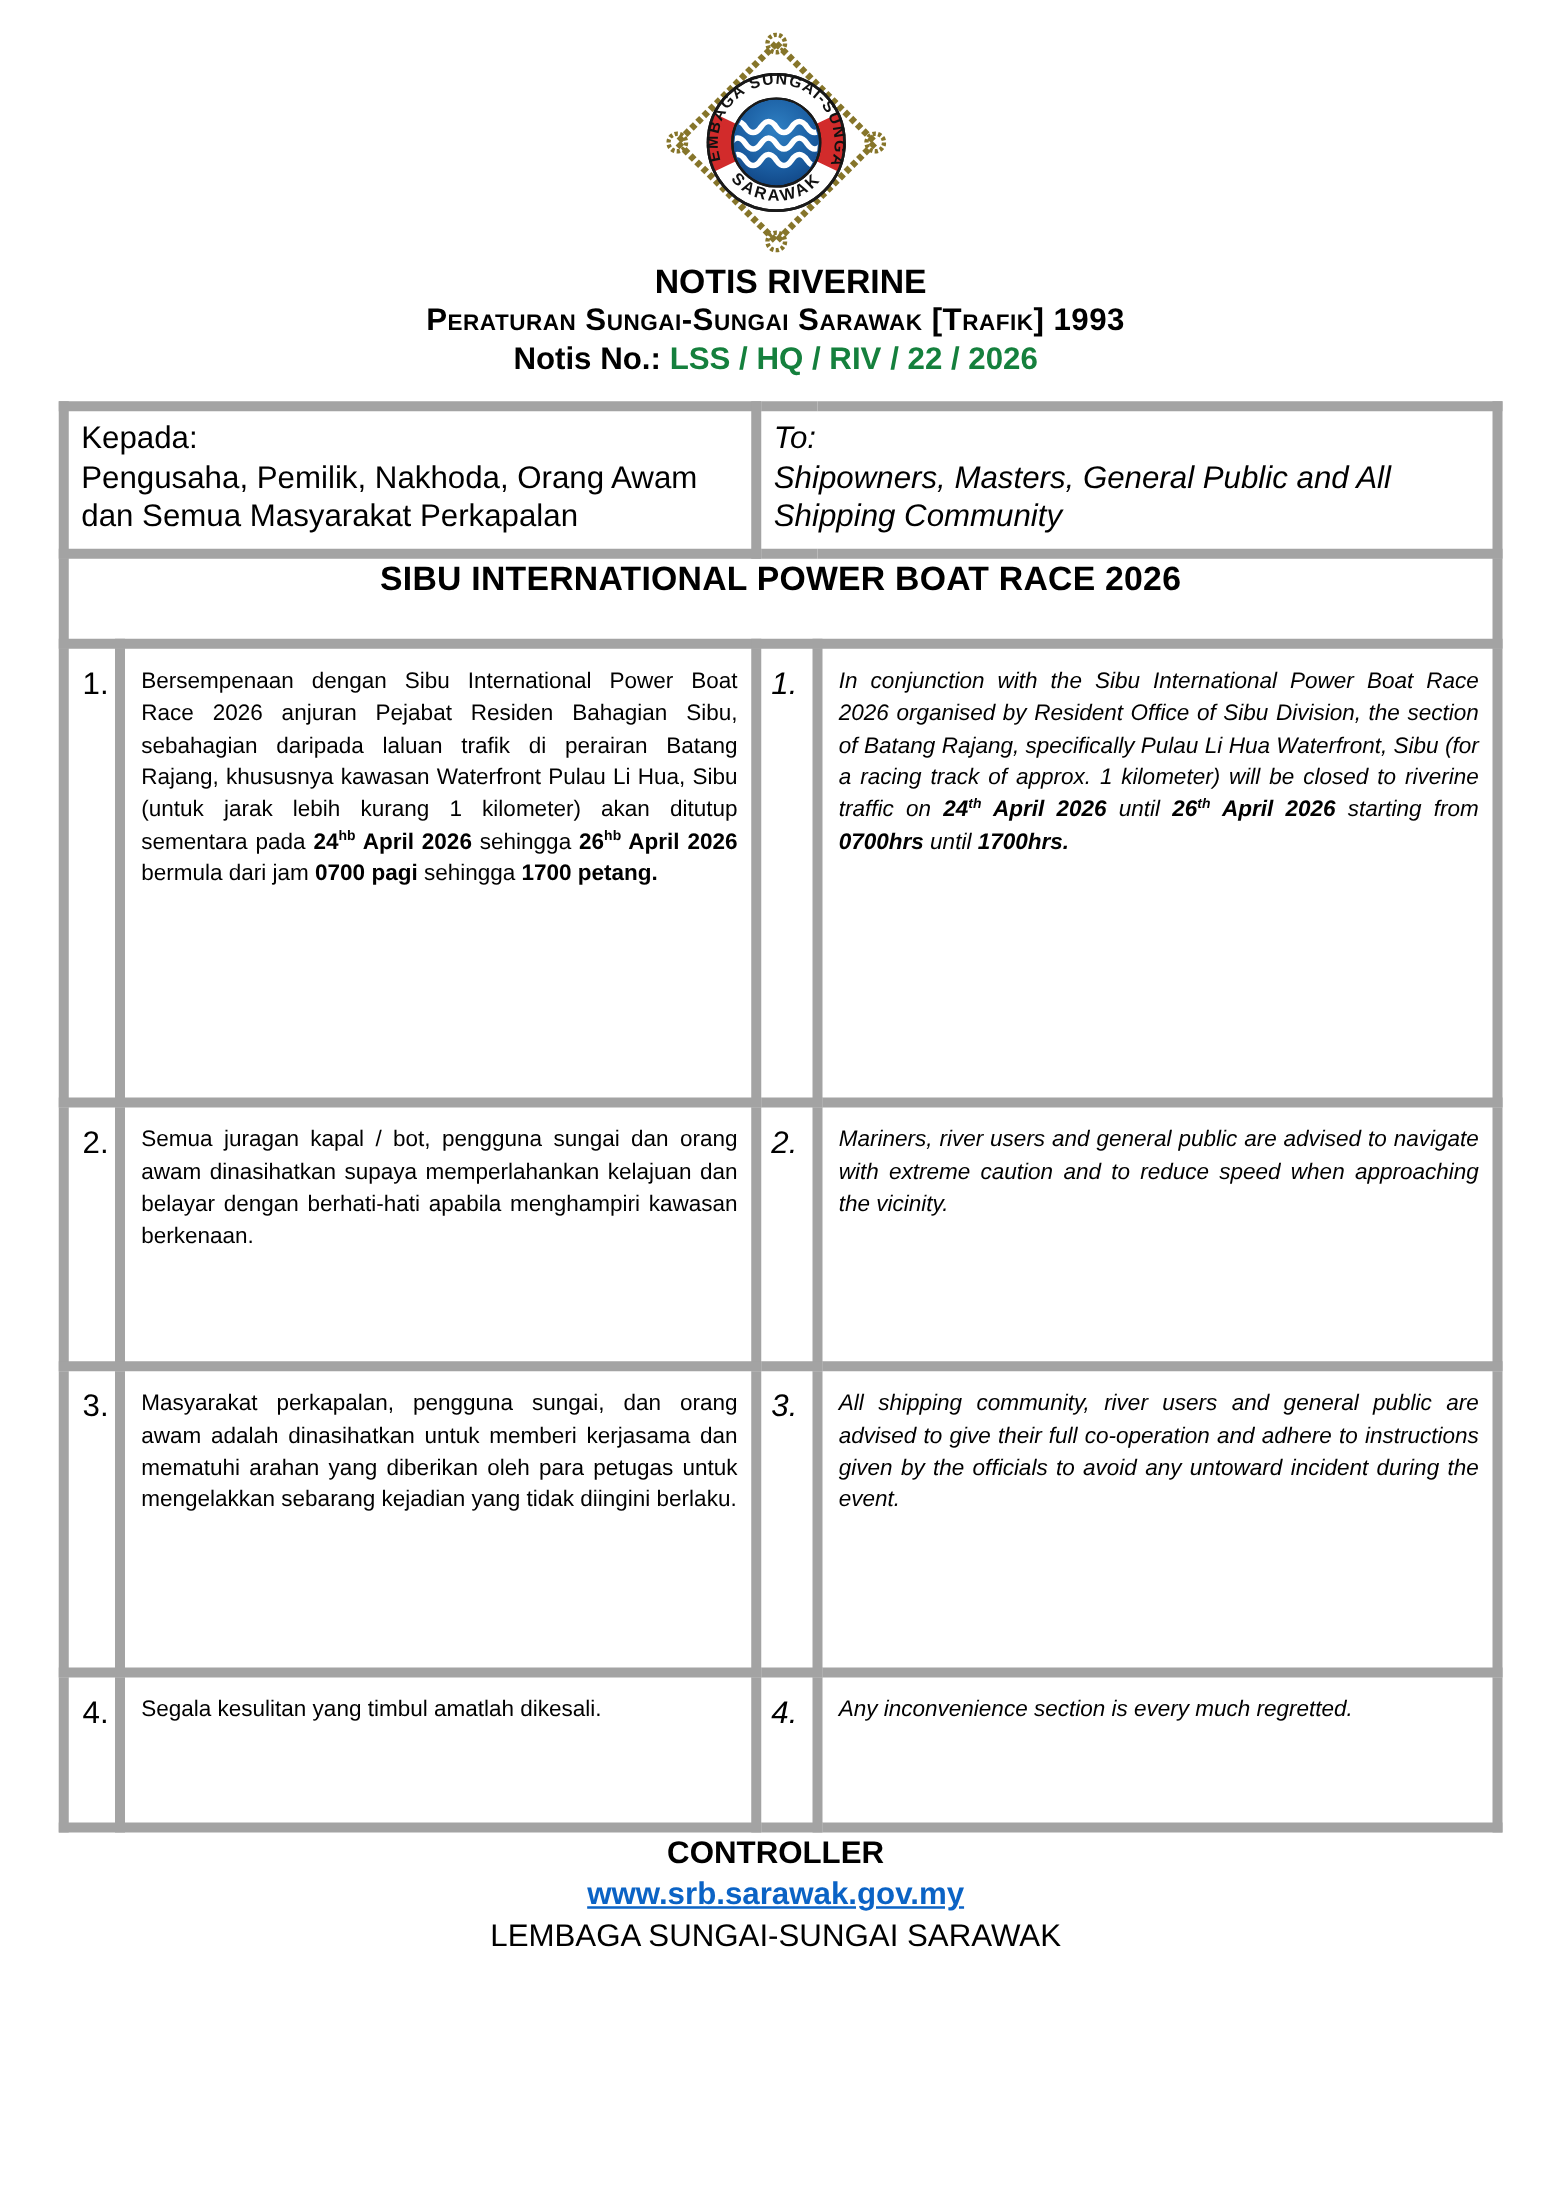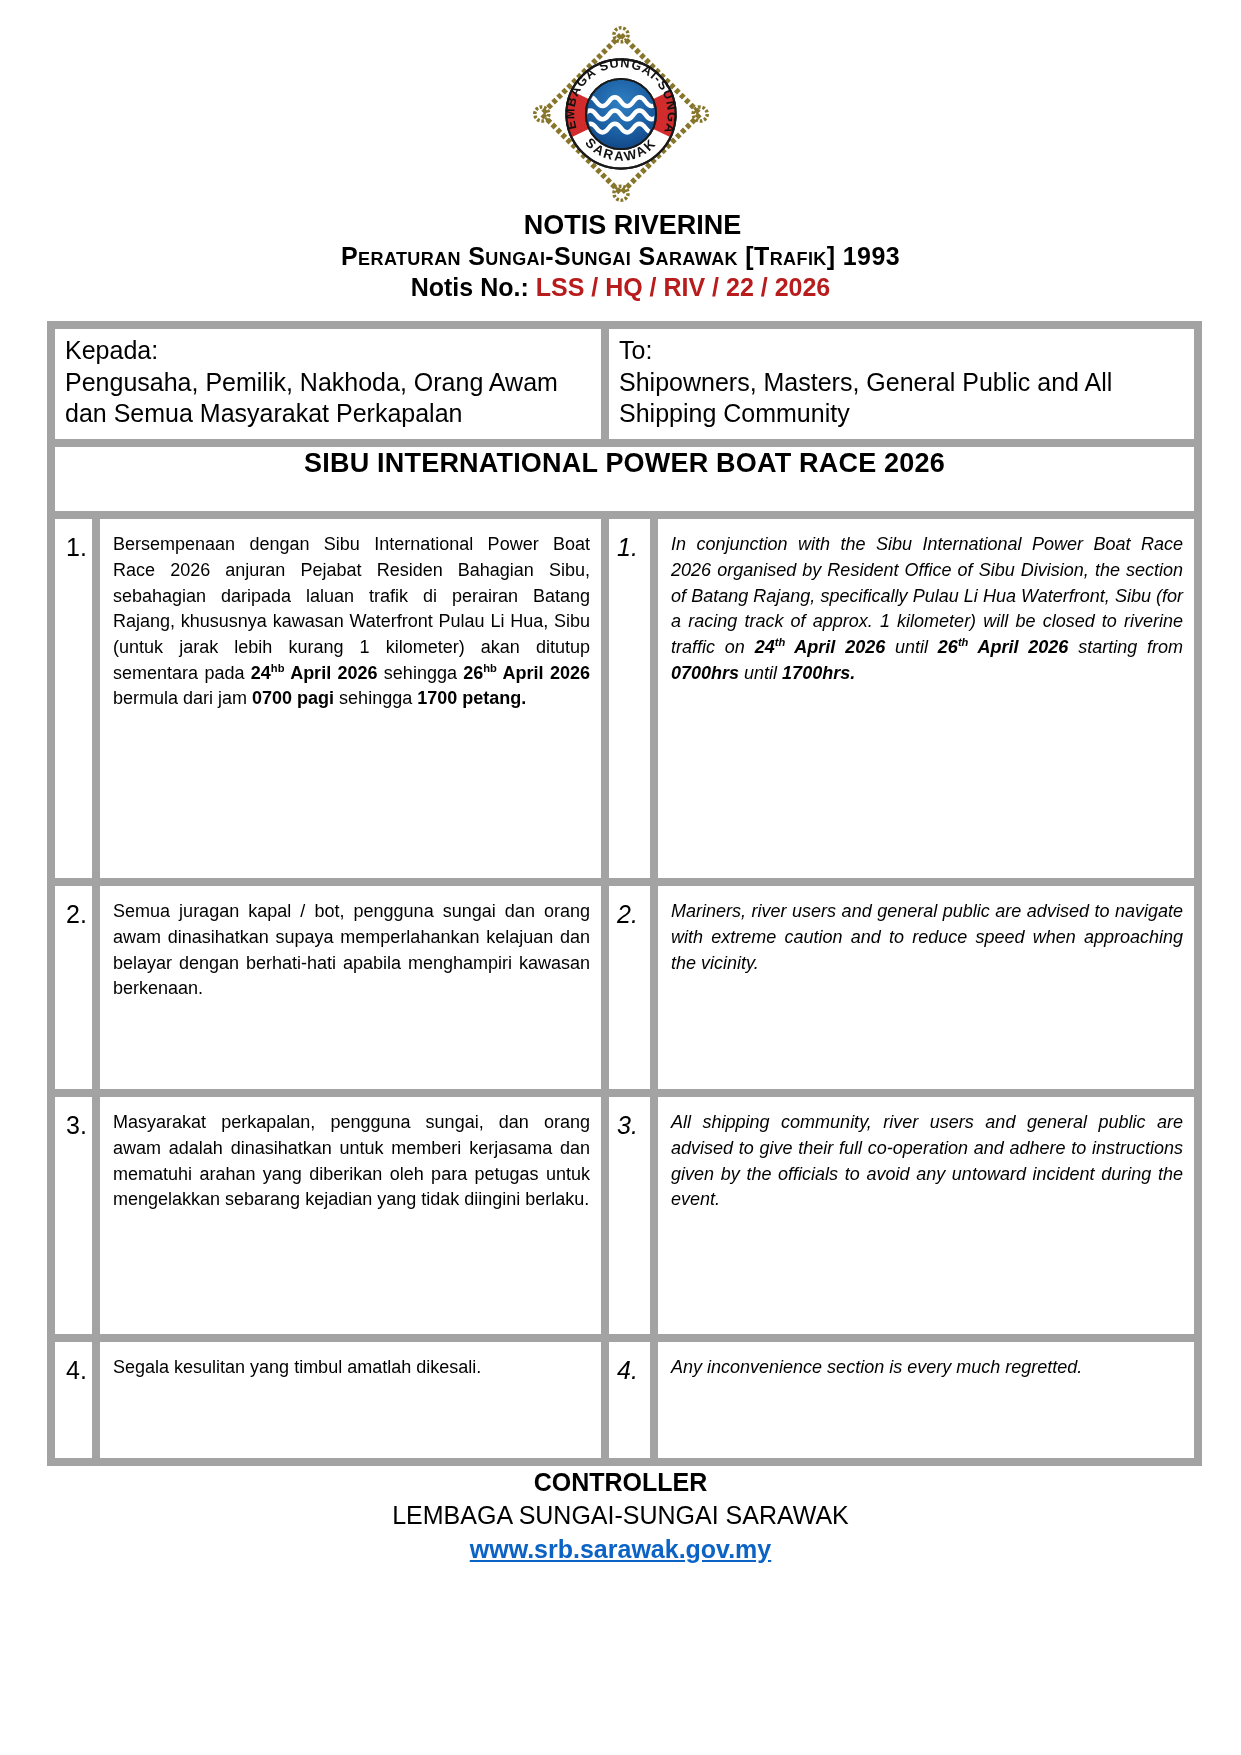--- a/index.html
+++ b/index.html
@@ -5,29 +5,29 @@
   html,body{margin:0;padding:0;background:#fff;}
   .page{
     width:1241px;height:1755px;background:#fff;position:relative;
     font-family:"Liberation Sans",sans-serif;color:#000;overflow:hidden;
   }
   .logo-wrap{display:flex;justify-content:center;padding-top:26px;}
   .hdr{text-align:center;margin-top:8px;}
   .hdr .title{font-size:27px;font-weight:700;line-height:1.15;padding-left:24px;}
   .hdr .subtitle{font-size:25px;font-weight:700;font-variant:small-caps;letter-spacing:.4px;line-height:1.2;}
   .hdr .notisline{font-size:25px;font-weight:700;line-height:1.25;margin-top:1px;}
-  .hdr .notis-val{color:#b91c1c;}
+  .hdr .notis-val{color:#15803d;}
 
   table.notice{
     border-collapse:collapse;table-layout:fixed;
     width:1147px;margin:18px 0 0 47px;
   }
   table.notice td{border:8px solid #a3a3a3;vertical-align:top;}
   td.addr{font-size:25px;line-height:1.25;padding:6px 14px 10px 10px;}
-  td.addr.en{}
+  td.addr.en{font-style:italic;}
   td.subject-cell{
     text-align:center;vertical-align:middle;font-weight:700;
     font-size:27px;letter-spacing:.2px;
   }
   td.num{font-size:25px;padding:14px 4px 0 11px;}
   td.num.en{font-style:italic;padding-left:8px;}
   td.body{
     font-size:18px;line-height:1.43;text-align:justify;
     padding:13px 11px 0 13px;
   }
@@ -144,17 +144,17 @@
         <td class="num">4.</td>
         <td class="body"><span>Segala kesulitan yang timbul amatlah dikesali.</span></td>
         <td class="num en">4.</td>
         <td class="body en"><span>Any inconvenience section is every much regretted.</span></td>
       </tr>
     </tbody>
   </table>
 
   <div class="ftr">
     <div class="controller">CONTROLLER</div>
+    <div><a href="#">www.srb.sarawak.gov.my</a></div>
     <div>LEMBAGA SUNGAI-SUNGAI SARAWAK</div>
-    <div><a href="#">www.srb.sarawak.gov.my</a></div>
   </div>
 
 </div>
 
 </body></html>

